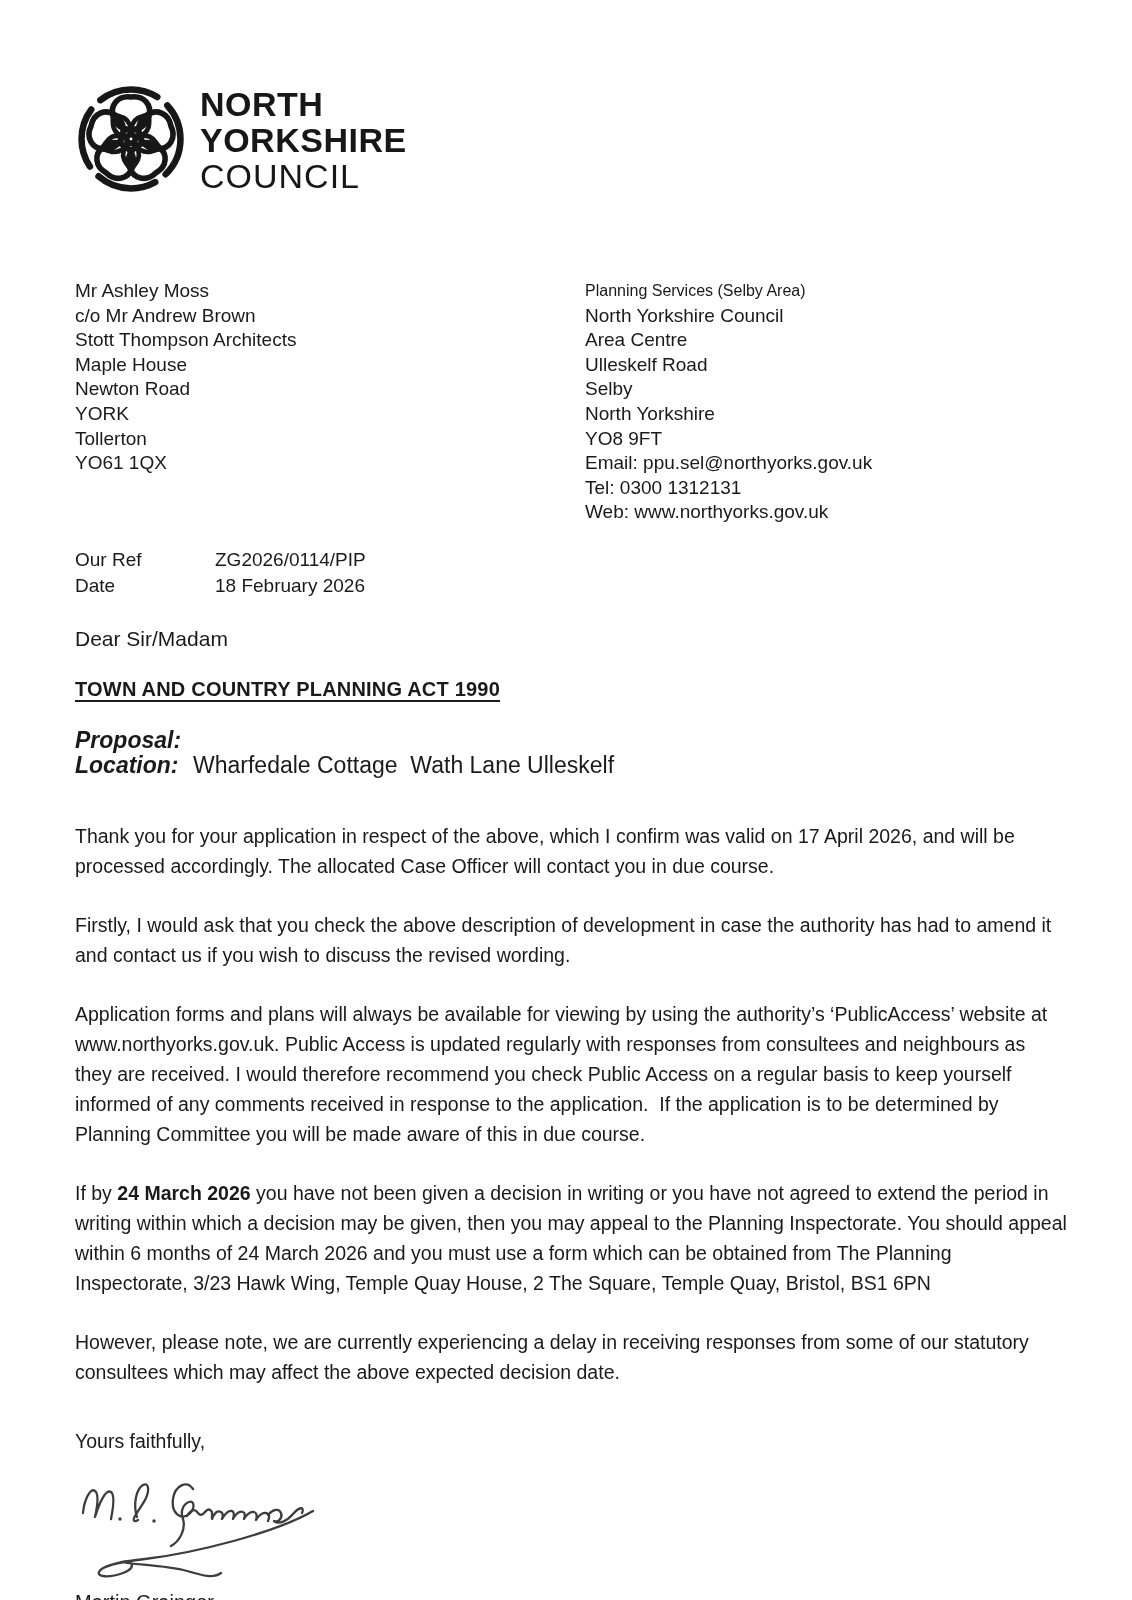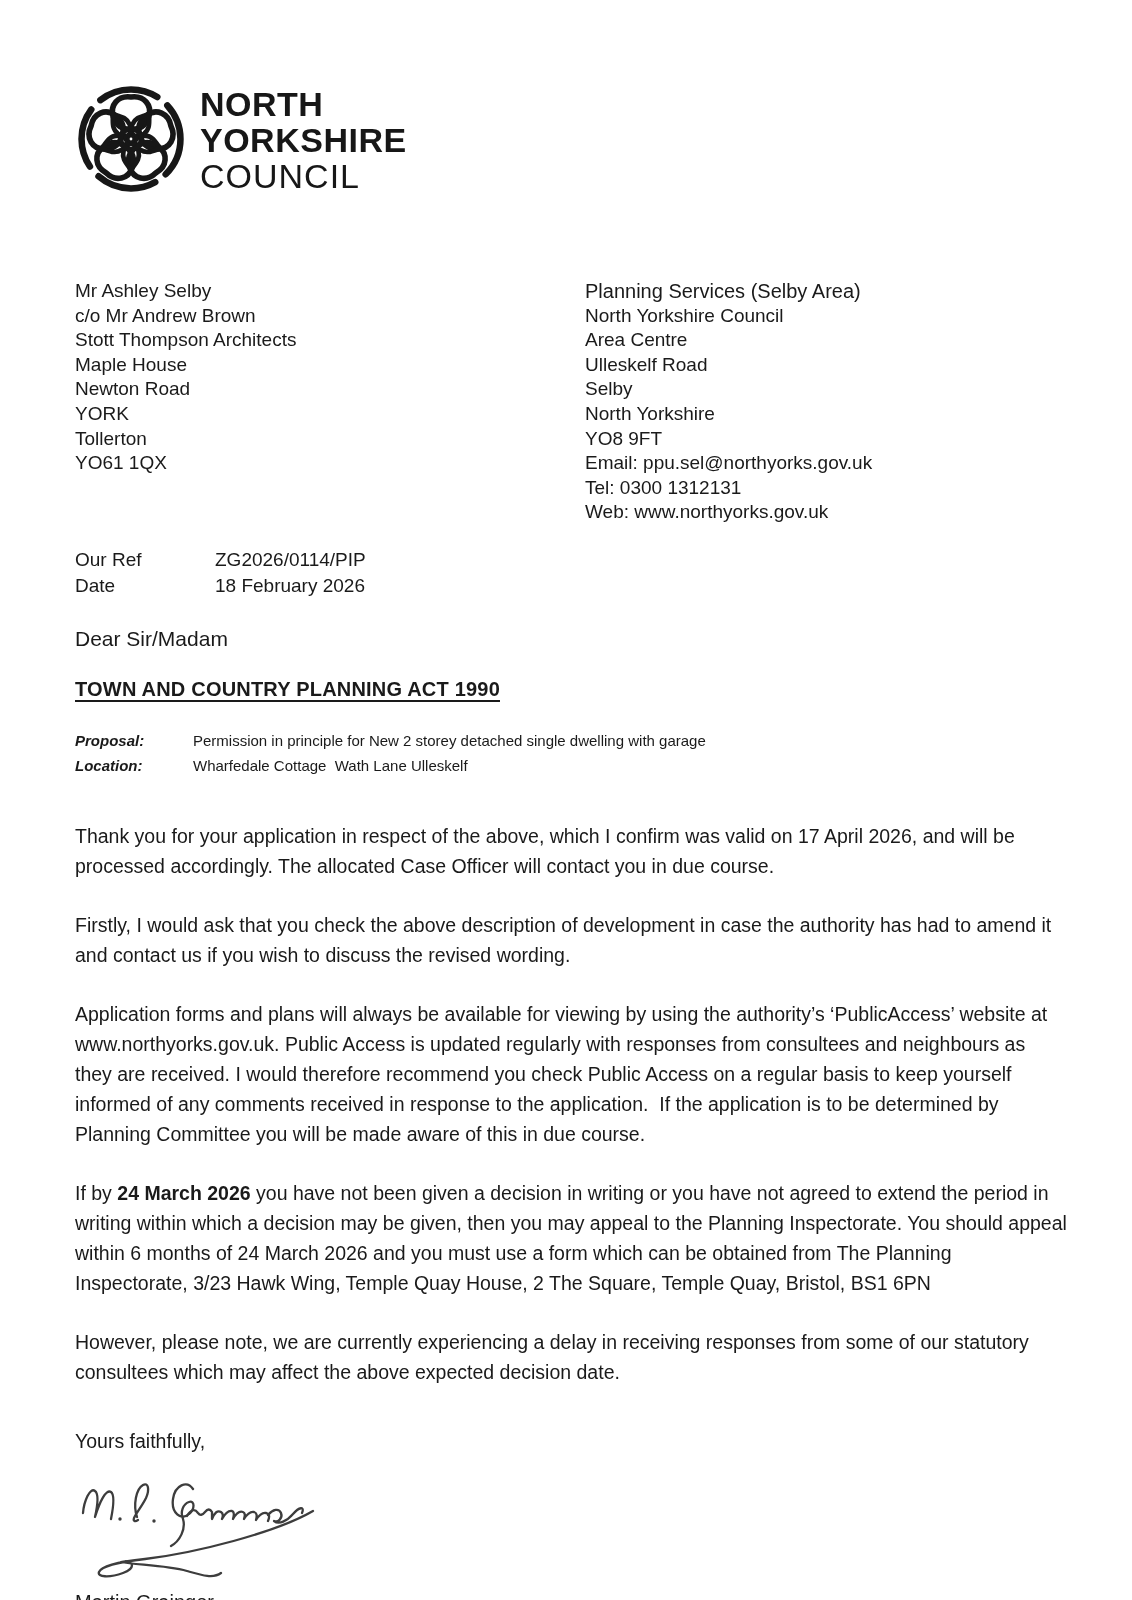--- a/index.html
+++ b/index.html
@@ -20,41 +20,41 @@
   .logo { display: flex; align-items: flex-start; gap: 13px; height: 116px; }
   .logo svg { flex: 0 0 auto; }
   .logo-text { padding-top: 3px; line-height: 36px; font-size: 34px; letter-spacing: 0.5px; color: #171717; }
   .lt-bold  { font-weight: 700; }
   .lt-light { font-weight: 400; letter-spacing: 1px; }
 
   
   .addresses { display: flex; margin-top: 80px; }
   .recipient { width: 510px; font-size: 19px; line-height: 24.6px; }
   .sender    { flex: 1; font-size: 19px; line-height: 24.6px; }
-  .sender .first-line { font-size: 20px; }
+  .sender .first-line { font-size: 16px; }
 
   
   .refblock { margin-top: 22px; font-size: 19px; line-height: 26px; }
   .refrow { display: flex; }
   .reflabel { width: 140px; }
 
   .salutation { margin-top: 28px; font-size: 21px; }
 
   .heading {
     margin-top: 27px;
     font-size: 20px;
     font-weight: 700;
     text-decoration: underline;
     text-decoration-thickness: 2px;
     text-underline-offset: 4px;
     letter-spacing: 0.2px;
   }
 
   
-  .propblock { margin-top: 27px; font-size: 15px; line-height: 25.5px; }
+  .propblock { margin-top: 27px; font-size: 23px; line-height: 25.5px; }
   .proprow { display: flex; }
   .proplabel { width: 118px; font-weight: 700; font-style: italic; flex: 0 0 auto; }
   .propvalue { white-space: pre-wrap; }
 
   
   .para {
     width: 992px;
     margin: 29px 0 0 0;
     font-size: 19.5px;
     line-height: 30px;
@@ -100,21 +100,21 @@
     <div class="logo-text">
       <div class="lt-bold">NORTH</div>
       <div class="lt-bold">YORKSHIRE</div>
       <div class="lt-light">COUNCIL</div>
     </div>
   </header>
 
   
   <section class="addresses">
     <div class="recipient">
-      <div>Mr Ashley Selby</div>
+      <div>Mr Ashley Moss</div>
       <div>c/o Mr Andrew Brown</div>
       <div>Stott Thompson Architects</div>
       <div>Maple House</div>
       <div>Newton Road</div>
       <div>YORK</div>
       <div>Tollerton</div>
       <div>YO61 1QX</div>
     </div>
     <div class="sender">
       <div class="first-line">Planning Services (Selby Area)</div>
@@ -143,21 +143,20 @@
   </section>
 
   <div class="salutation">Dear Sir/Madam</div>
 
   <div class="heading">TOWN AND COUNTRY PLANNING ACT 1990</div>
 
   
   <section class="propblock">
     <div class="proprow">
       <span class="proplabel">Proposal:</span>
-      <span class="propvalue">Permission in principle for New 2 storey detached single dwelling with garage</span>
     </div>
     <div class="proprow">
       <span class="proplabel">Location:</span>
       <span class="propvalue">Wharfedale Cottage  Wath Lane Ulleskelf</span>
     </div>
   </section>
 
   
   <p class="para first">Thank you for your application in respect of the above, which I confirm was valid on 17 April 2026, and will be processed accordingly. The allocated Case Officer will contact you in due course.</p>
   <p class="para">Firstly, I would ask that you check the above description of development in case the authority has had to amend it and contact us if you wish to discuss the revised wording.</p>

